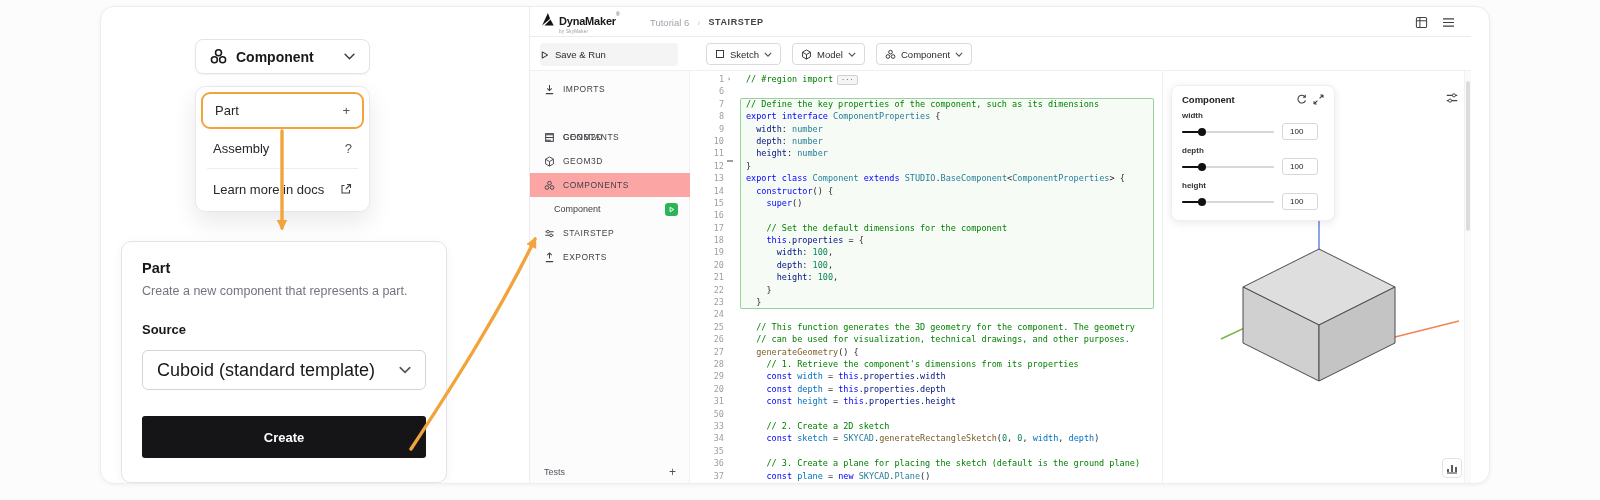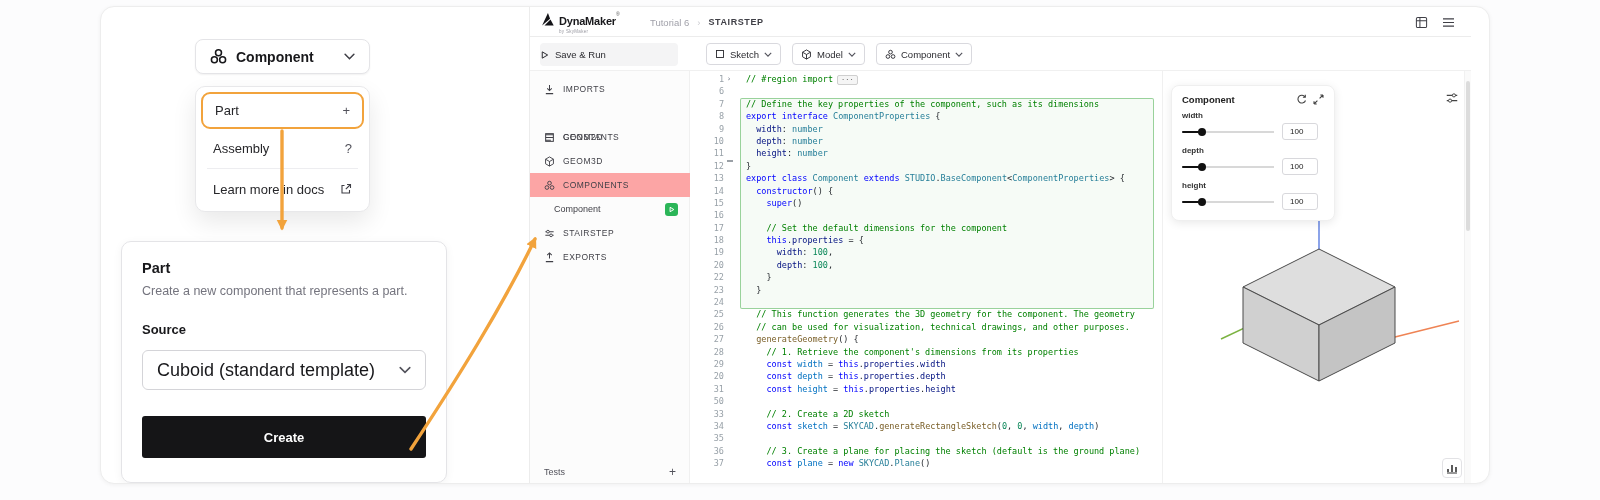--- a/index.html
+++ b/index.html
@@ -353,20 +353,25 @@
             <span class="ln">19</span>
             <span class="fold"></span>
             <span class="codetxt"><span class="tk-pl">      </span><span class="tk-prop">width</span><span class="tk-pl">: </span><span class="tk-num">100</span><span class="tk-pl">,</span></span>
           </div>
           <div class="code-row">
             <span class="ln">20</span>
             <span class="fold"></span>
             <span class="codetxt"><span class="tk-pl">      </span><span class="tk-prop">depth</span><span class="tk-pl">: </span><span class="tk-num">100</span><span class="tk-pl">,</span></span>
           </div>
           <div class="code-row">
+            <span class="ln">21</span>
+            <span class="fold"></span>
+            <span class="codetxt"><span class="tk-pl">      </span><span class="tk-prop">height</span><span class="tk-pl">: </span><span class="tk-num">100</span><span class="tk-pl">,</span></span>
+          </div>
+          <div class="code-row">
             <span class="ln">22</span>
             <span class="fold"></span>
             <span class="codetxt"><span class="tk-pl">    }</span></span>
           </div>
           <div class="code-row">
             <span class="ln">23</span>
             <span class="fold"></span>
             <span class="codetxt"><span class="tk-pl">  }</span></span>
           </div>
           <div class="code-row">

